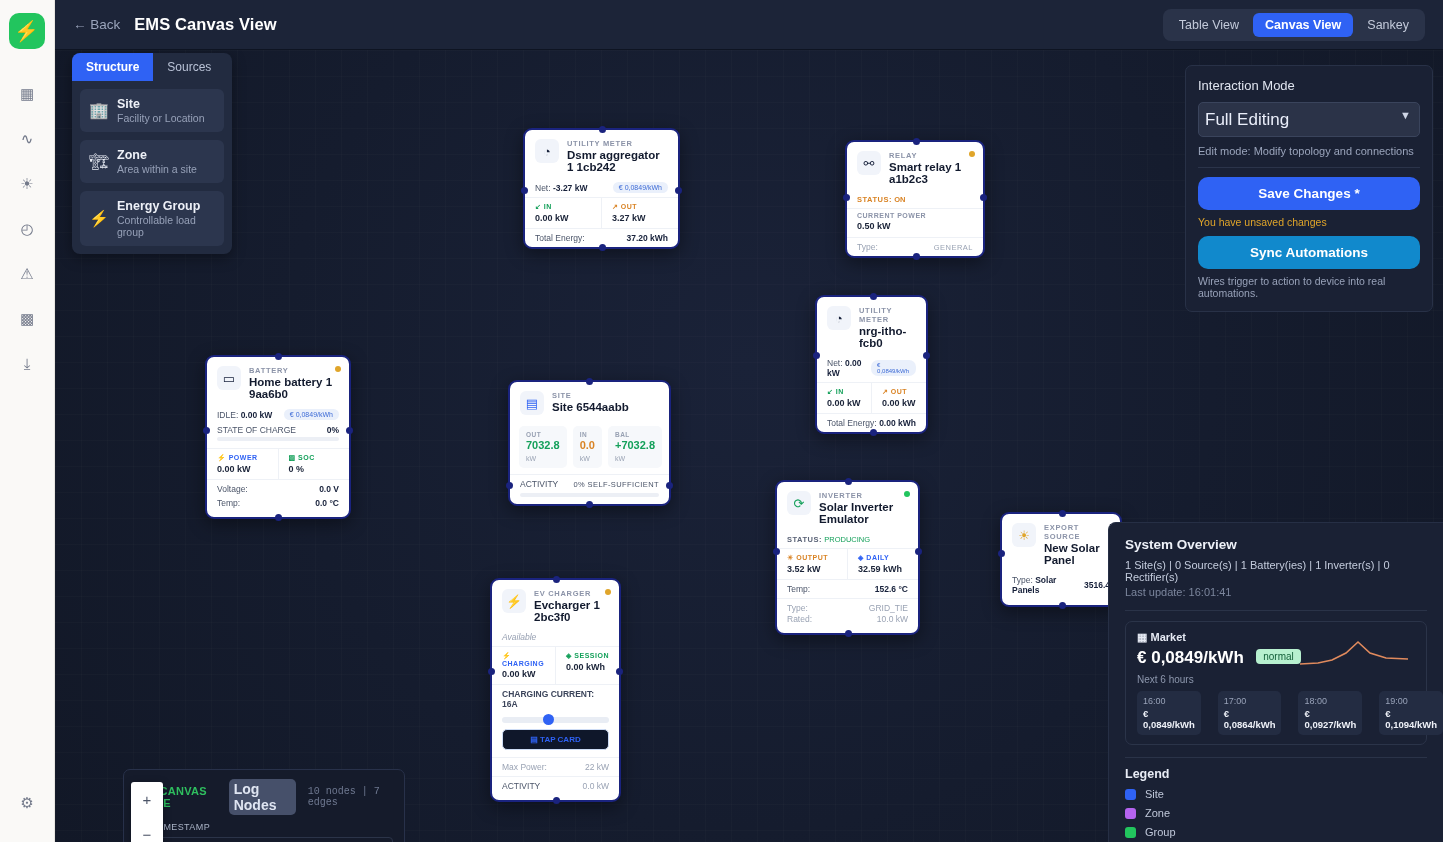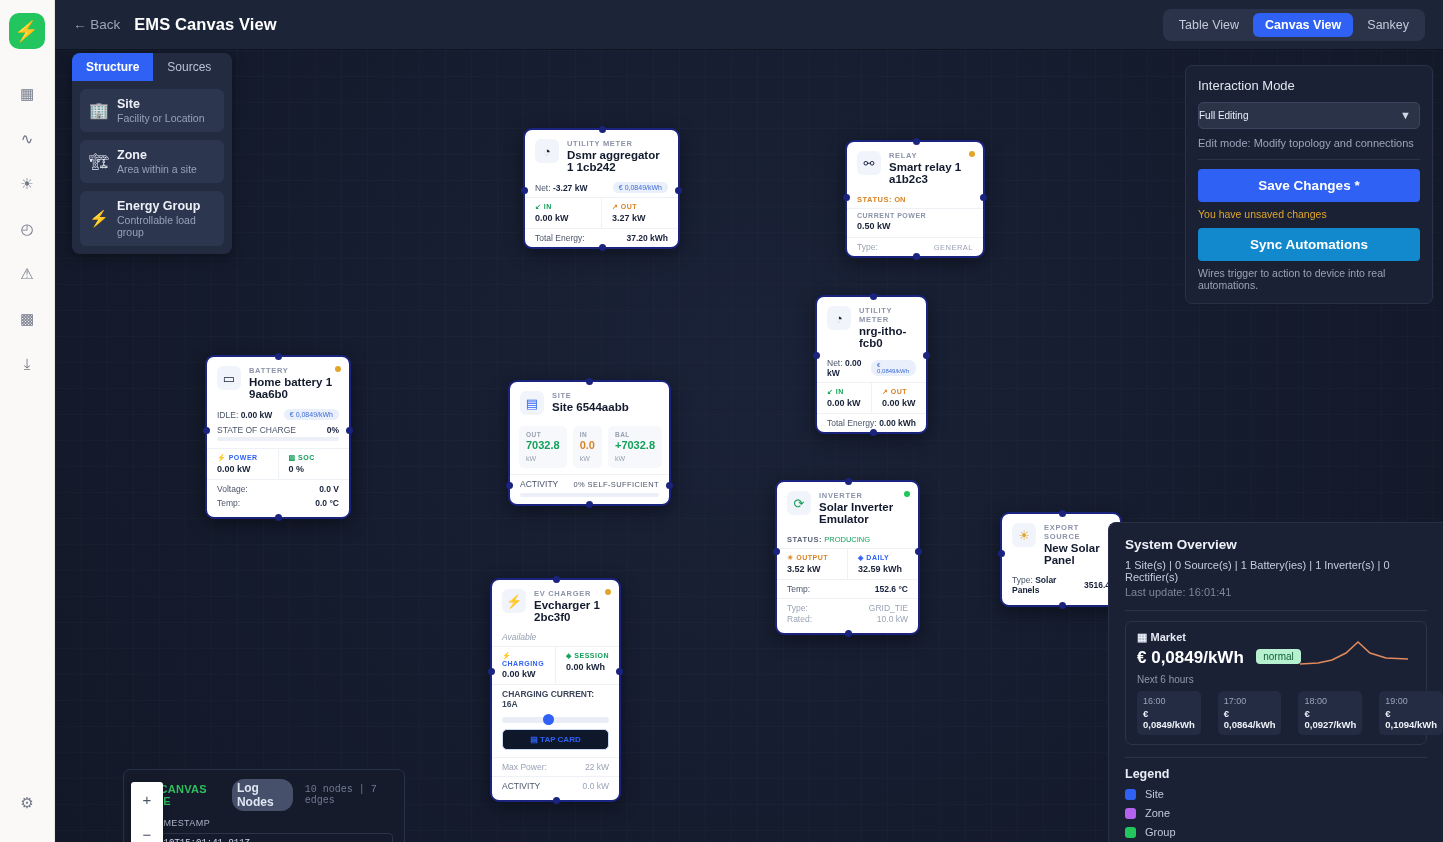--- a/index.html
+++ b/index.html
@@ -76,32 +76,32 @@
   #interaction {
     position:absolute; right:10px; top:15px; width:248px;
     background:#1a2134; border:1px solid #2b3igno; border-radius:7px;
     padding:12px; z-index:6;
     border:1px solid #283147;
   }
   #interaction h3 { font-size:13px; font-weight:normal; color:#dfe4ef; margin-bottom:9px; }
   #modeSelect {
     width:100%; background:#2b3348; color:#eaeefa; border:1px solid #3a4considered;
     border:1px solid #3b4considered; border:1px solid #3a445c;
-    border-radius:5px; padding:7px 0; font-size:10px;
+    border-radius:5px; padding:7px 6px; font-size:17px;
     font-family:"Liberation Sans",sans-serif; appearance:none;
     background-image:linear-gradient(#2b3348,#2b3348);
   }
   .selwrap { position:relative; }
   .selwrap .chev {
     position:absolute; right:9px; top:7px; color:#cfd6e6; font-size:11px; pointer-events:none;
   }
   #modehint { font-size:11px; color:#9aa4bb; margin:8px 0 10px; }
   .hr { height:1px; background:#2c3consider; background:#2b344a; margin:9px 0; }
   .bigbtn {
-    width:100%; border:none; border-radius:4px; padding:9px 0;
+    width:100%; border:none; border-radius:10px; padding:9px 0;
     font-size:13.5px; font-weight:bold; color:#fff; cursor:pointer;
     font-family:"Liberation Sans",sans-serif;
   }
   #saveBtn { background:#2f62f4; }
   #syncBtn { background:#1189cc; }
   #unsaved { font-size:10.5px; color:#e0a52a; margin:6px 0 8px; }
   #synchint { font-size:10.5px; color:#98a2b9; margin-top:6px; }
   
   .node {
     position:absolute; background:#ffffff; border-radius:9px;
@@ -178,21 +178,21 @@
   #legendTitle { font-size:12.5px; font-weight:bold; color:#e9edf6; }
   .lgrow { display:flex; align-items:center; gap:9px; margin-top:7px; font-size:11px; color:#c0c8da; }
   .lgsw { width:11px; height:11px; border-radius:3px; }
   
   #debug {
     position:absolute; left:68px; bottom:-12px; width:282px; height:85px;
     background:#151b2b; border:1px solid #2a3consider; border:1px solid #28314a;
     border-radius:7px; padding:9px 11px; z-index:4;
   }
   #debug .dtitle { font-size:11px; font-weight:bold; color:#2fbf5f; letter-spacing:.3px;}
-  #debug .dchip { background:#46506a; color:#dfe5f2; font-size:12px; font-weight:bold; border-radius:12px; padding:2px 5px; margin-left:6px; cursor:pointer;}
+  #debug .dchip { background:#46506a; color:#dfe5f2; font-size:14px; font-weight:bold; border-radius:5px; padding:2px 5px; margin-left:6px; cursor:pointer;}
   #debug .dmeta { font-size:10px; color:#6e7890; margin-left:12px; font-family:"Liberation Mono",monospace;}
   #debug .dsub { font-size:9px; color:#aab3c6; margin-top:7px; letter-spacing:.4px; }
   #debug .dval { margin-top:5px; border:1px solid #2b3449; border-radius:4px; padding:4px 6px; font-size:9px; color:#cfd6e6; font-family:"Liberation Mono",monospace; }
   #zoomctl {
     position:absolute; left:76px; bottom:-10px; width:32px; height:70px; background:#fff;
     border-radius:3px; display:flex; flex-direction:column; align-items:center; z-index:8;
     box-shadow:0 2px 8px rgba(0,0,0,.3);
   }
   #zoomctl div { flex:1; display:flex; align-items:center; justify-content:center; color:#4a5costs; color:#4b5467; font-size:15px; cursor:pointer;}
   svg.wires { position:absolute; inset:0; z-index:2; pointer-events:none; }

